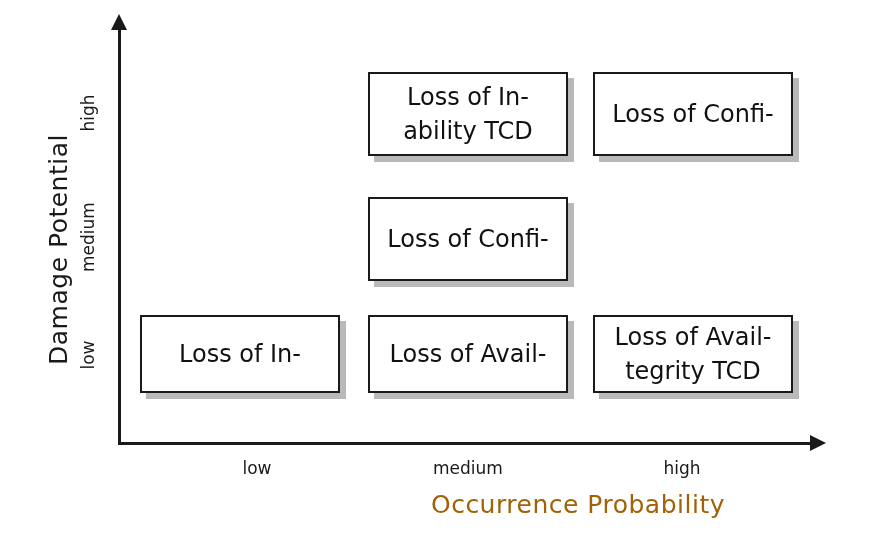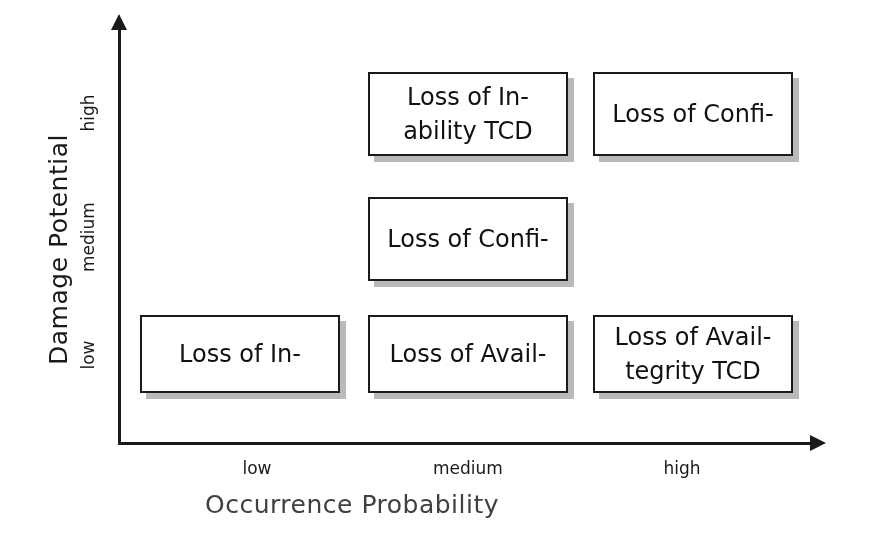--- a/index.html
+++ b/index.html
@@ -64,23 +64,23 @@
     font-size: 25px;
     color: #1a1a1a;
     letter-spacing: 0.5px;
     white-space: nowrap;
   }
   #x-axis-title {
     position: absolute;
     left: 205px;
     top: 490px;
     width: 520px;
-    text-align: left;
+    text-align: right;
     font-size: 25px;
-    color: #404040;
+    color: #a16207;
     letter-spacing: 0.5px;
     white-space: nowrap;
   }
 
   
   .y-tick {
     position: absolute;
     width: 110px;
     text-align: center;
     transform: rotate(-90deg);

